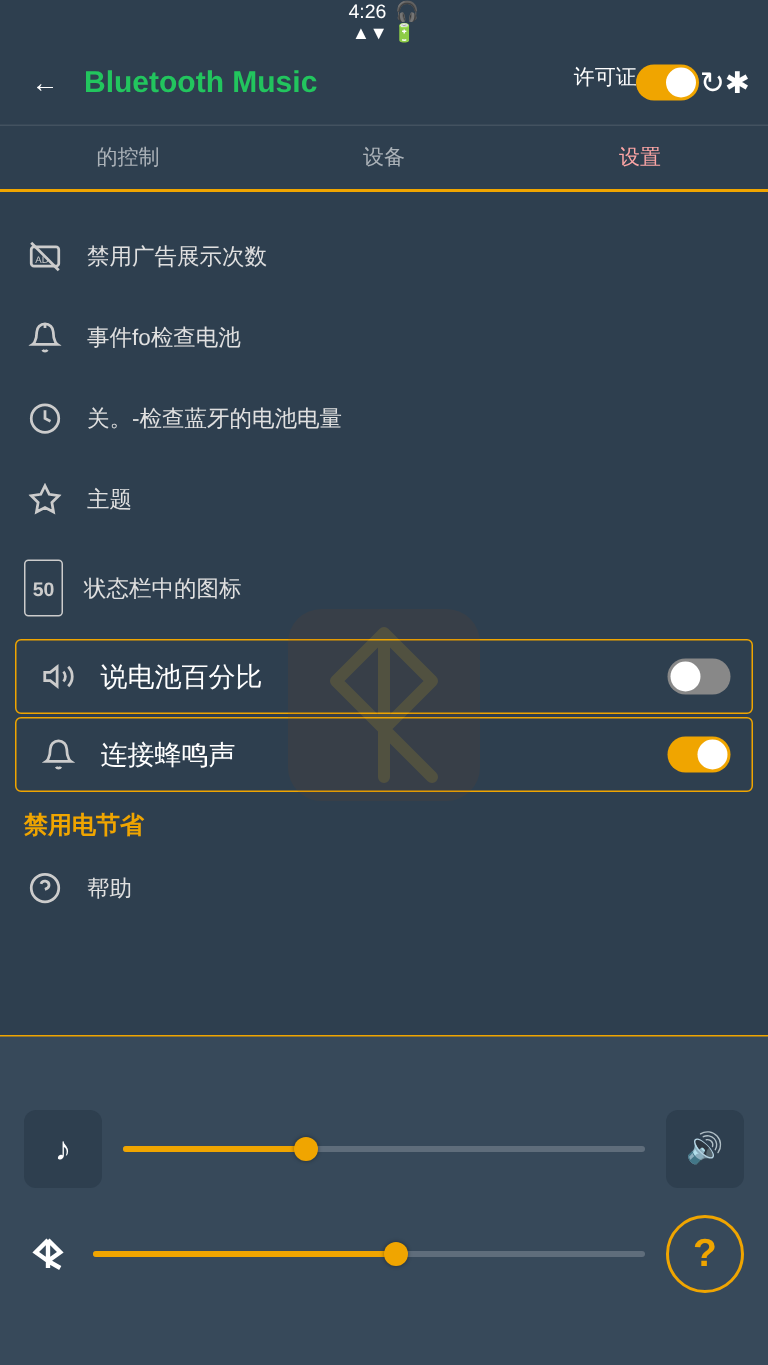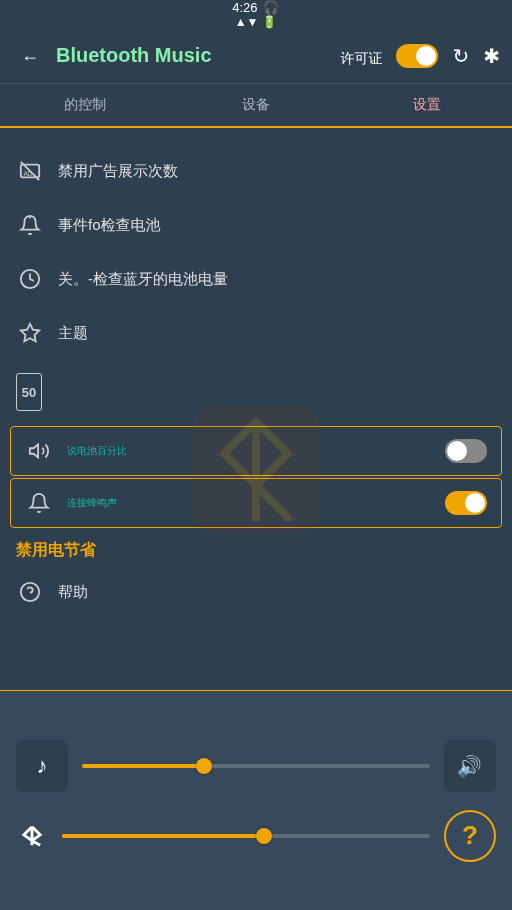--- a/index.html
+++ b/index.html
@@ -34,26 +34,26 @@
       display: flex;
       align-items: center;
       padding: 0 12px;
       border-bottom: 1px solid rgba(255,255,255,0.1);
     }
     .app-bar-title {
       font-size: 20px;
       font-weight: bold;
       flex: 1;
       margin-left: 8px;
-      color: #86efac;
+      color: #22c55e;
     }
     .app-bar-actions {
       display: flex;
-      align-items: flex-end;
-      gap: 14px;
+      align-items: flex-start;
+      gap: 0;
     }
     .license-label { font-size: 14px; color: #fff; }
 
     
     .toggle {
       width: 42px;
       height: 24px;
       border-radius: 12px;
       position: relative;
       cursor: pointer;
@@ -133,21 +133,21 @@
     .toggle-row {
       border: 1px solid #f0a500;
       border-radius: 4px;
       margin: 2px 10px;
       padding: 10px 14px;
       display: flex;
       align-items: center;
       gap: 14px;
     }
     .toggle-row .item-icon { color: #ccc; }
-    .toggle-row .item-text { font-size: 10px; color: #14b8a6; }
+    .toggle-row .item-text { font-size: 18px; color: #ffffff; }
 
     
     .section-header {
       font-size: 16px;
       font-weight: bold;
       color: #f0a500;
       padding: 10px 16px 4px 16px;
     }
 
     
@@ -328,20 +328,21 @@
     <div class="item-icon">
       <svg width="22" height="22" viewBox="0 0 24 24" fill="none" stroke="#ccc" stroke-width="2">
         <path d="M12 2l3.09 6.26L22 9.27l-5 4.87 1.18 6.88L12 17.77l-6.18 3.25L7 14.14 2 9.27l6.91-1.01L12 2z"></path>
       </svg>
     </div>
     <span class="item-text">主题</span>
   </div>
 
   <div class="settings-item">
     <div class="item-icon" style="font-size:13px;font-weight:bold;border:1px solid #ccc;border-radius:3px;width:26px;height:38px;display:flex;align-items:center;justify-content:center;color:#ccc;">50</div>
+    <span class="item-text">状态栏中的图标</span>
   </div>
 
   <div class="toggle-row">
     <div class="item-icon">
       <svg width="22" height="22" viewBox="0 0 24 24" fill="none" stroke="#ccc" stroke-width="2">
         <polygon points="11 5 6 9 2 9 2 15 6 15 11 19 11 5"></polygon>
         <path d="M19.07 4.93a10 10 0 0 1 0 14.14"></path>
         <path d="M15.54 8.46a5 5 0 0 1 0 7.07"></path>
       </svg>
     </div>

